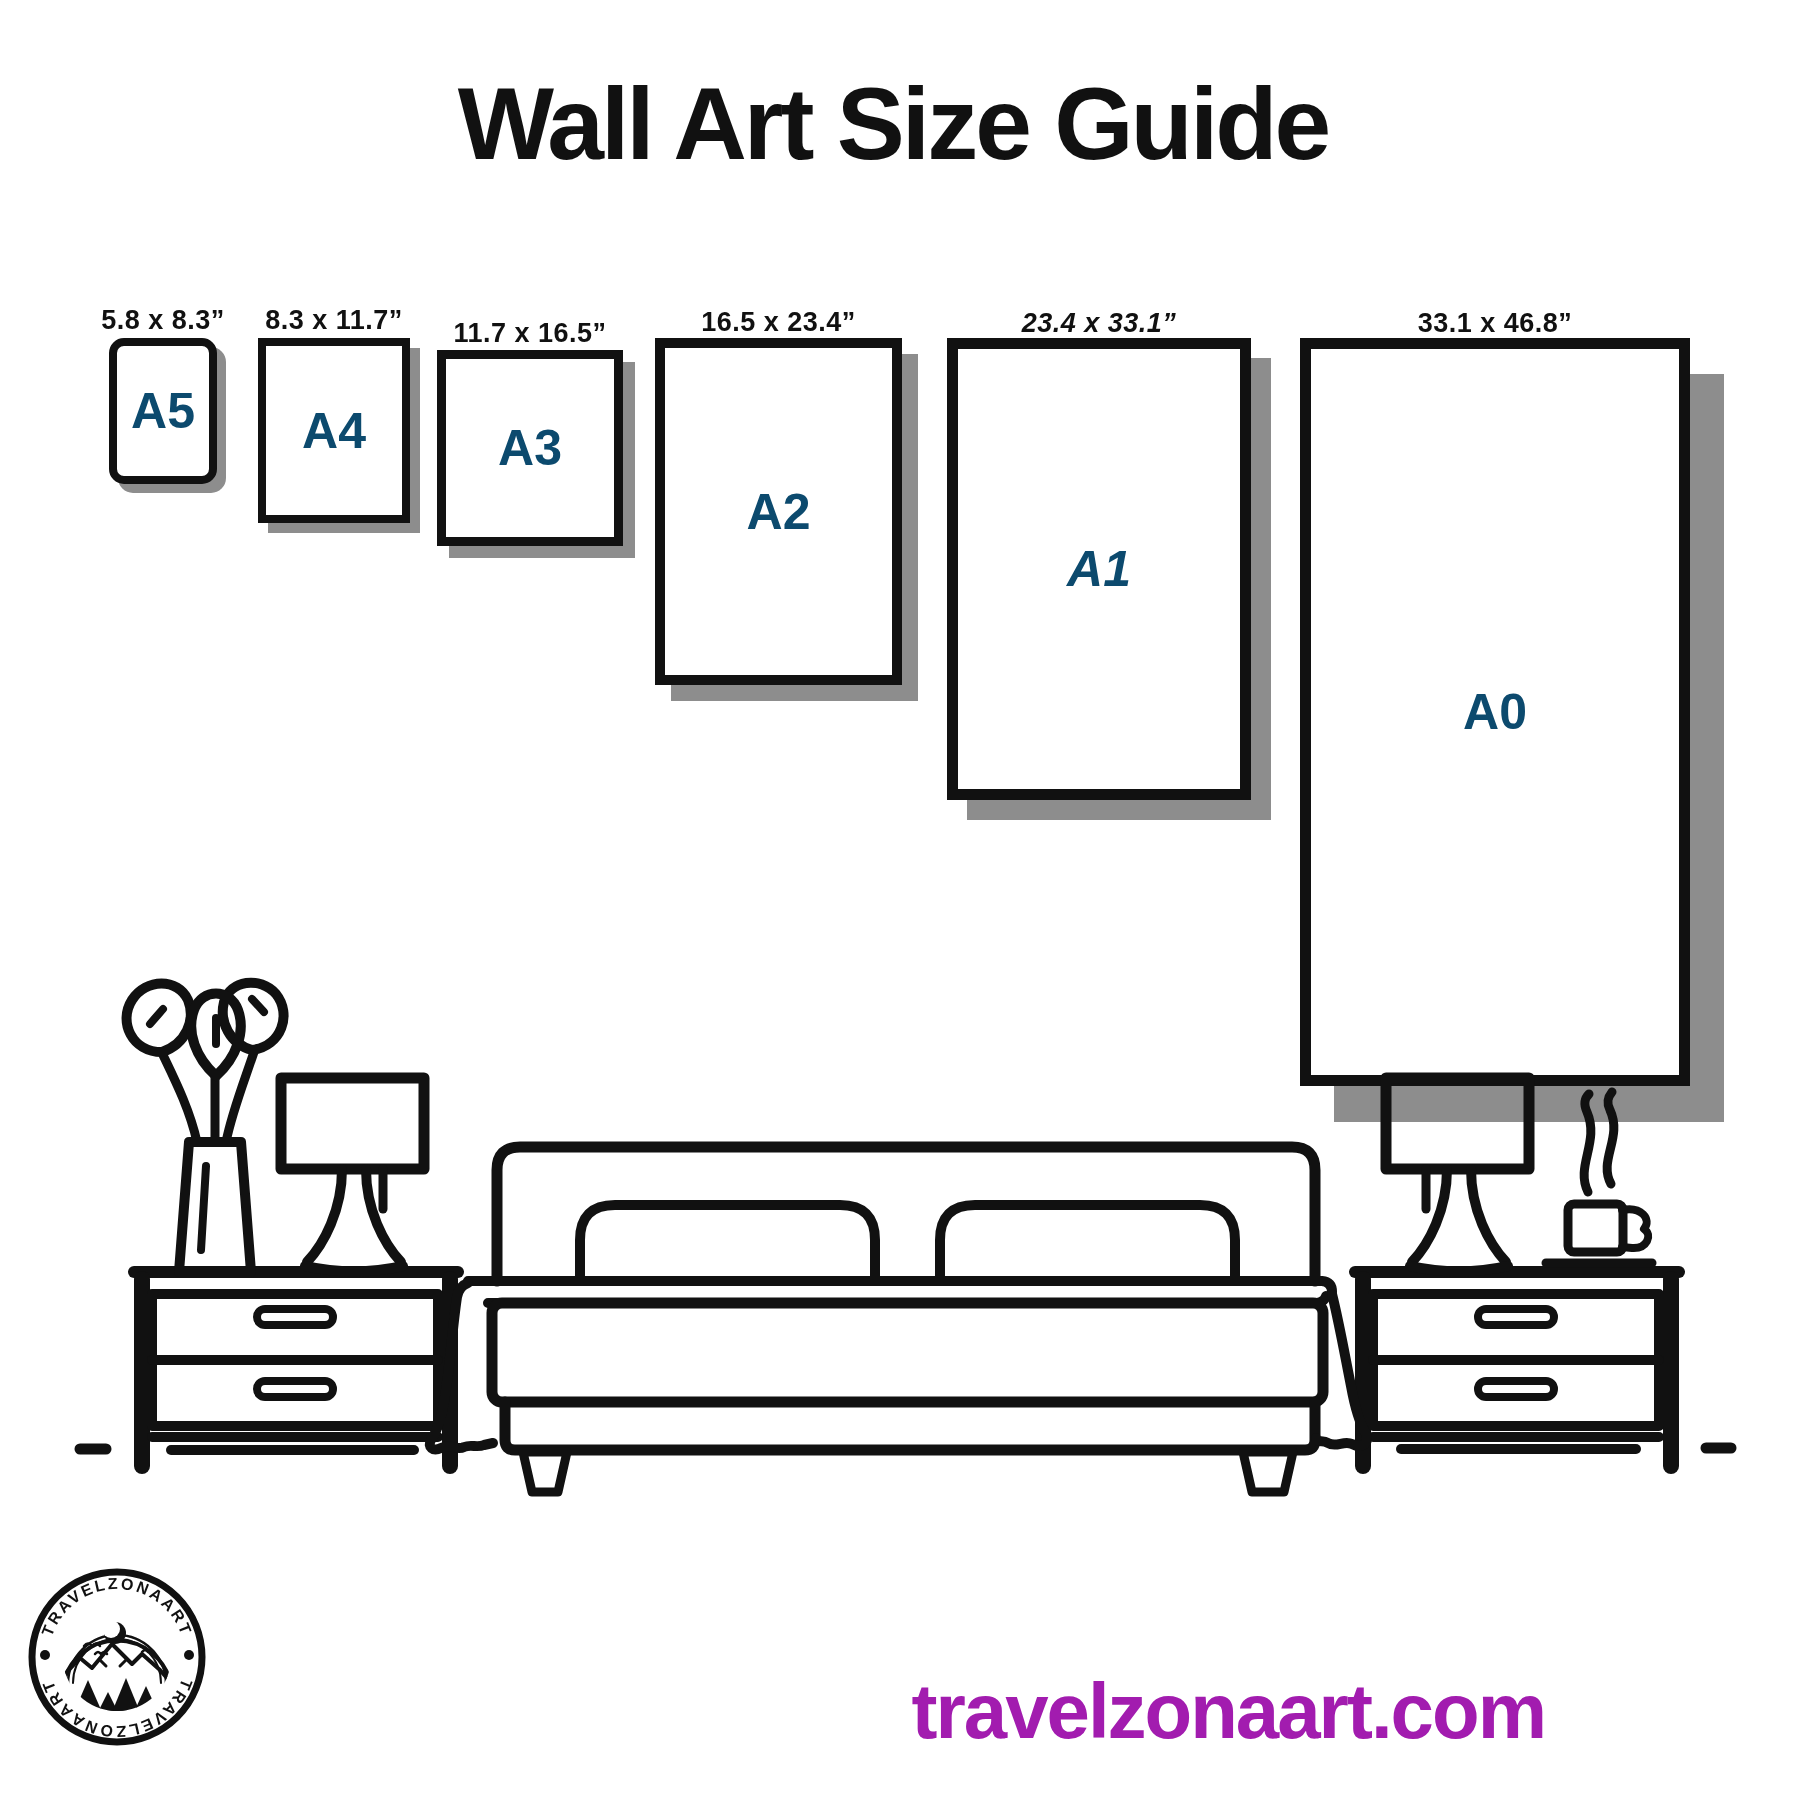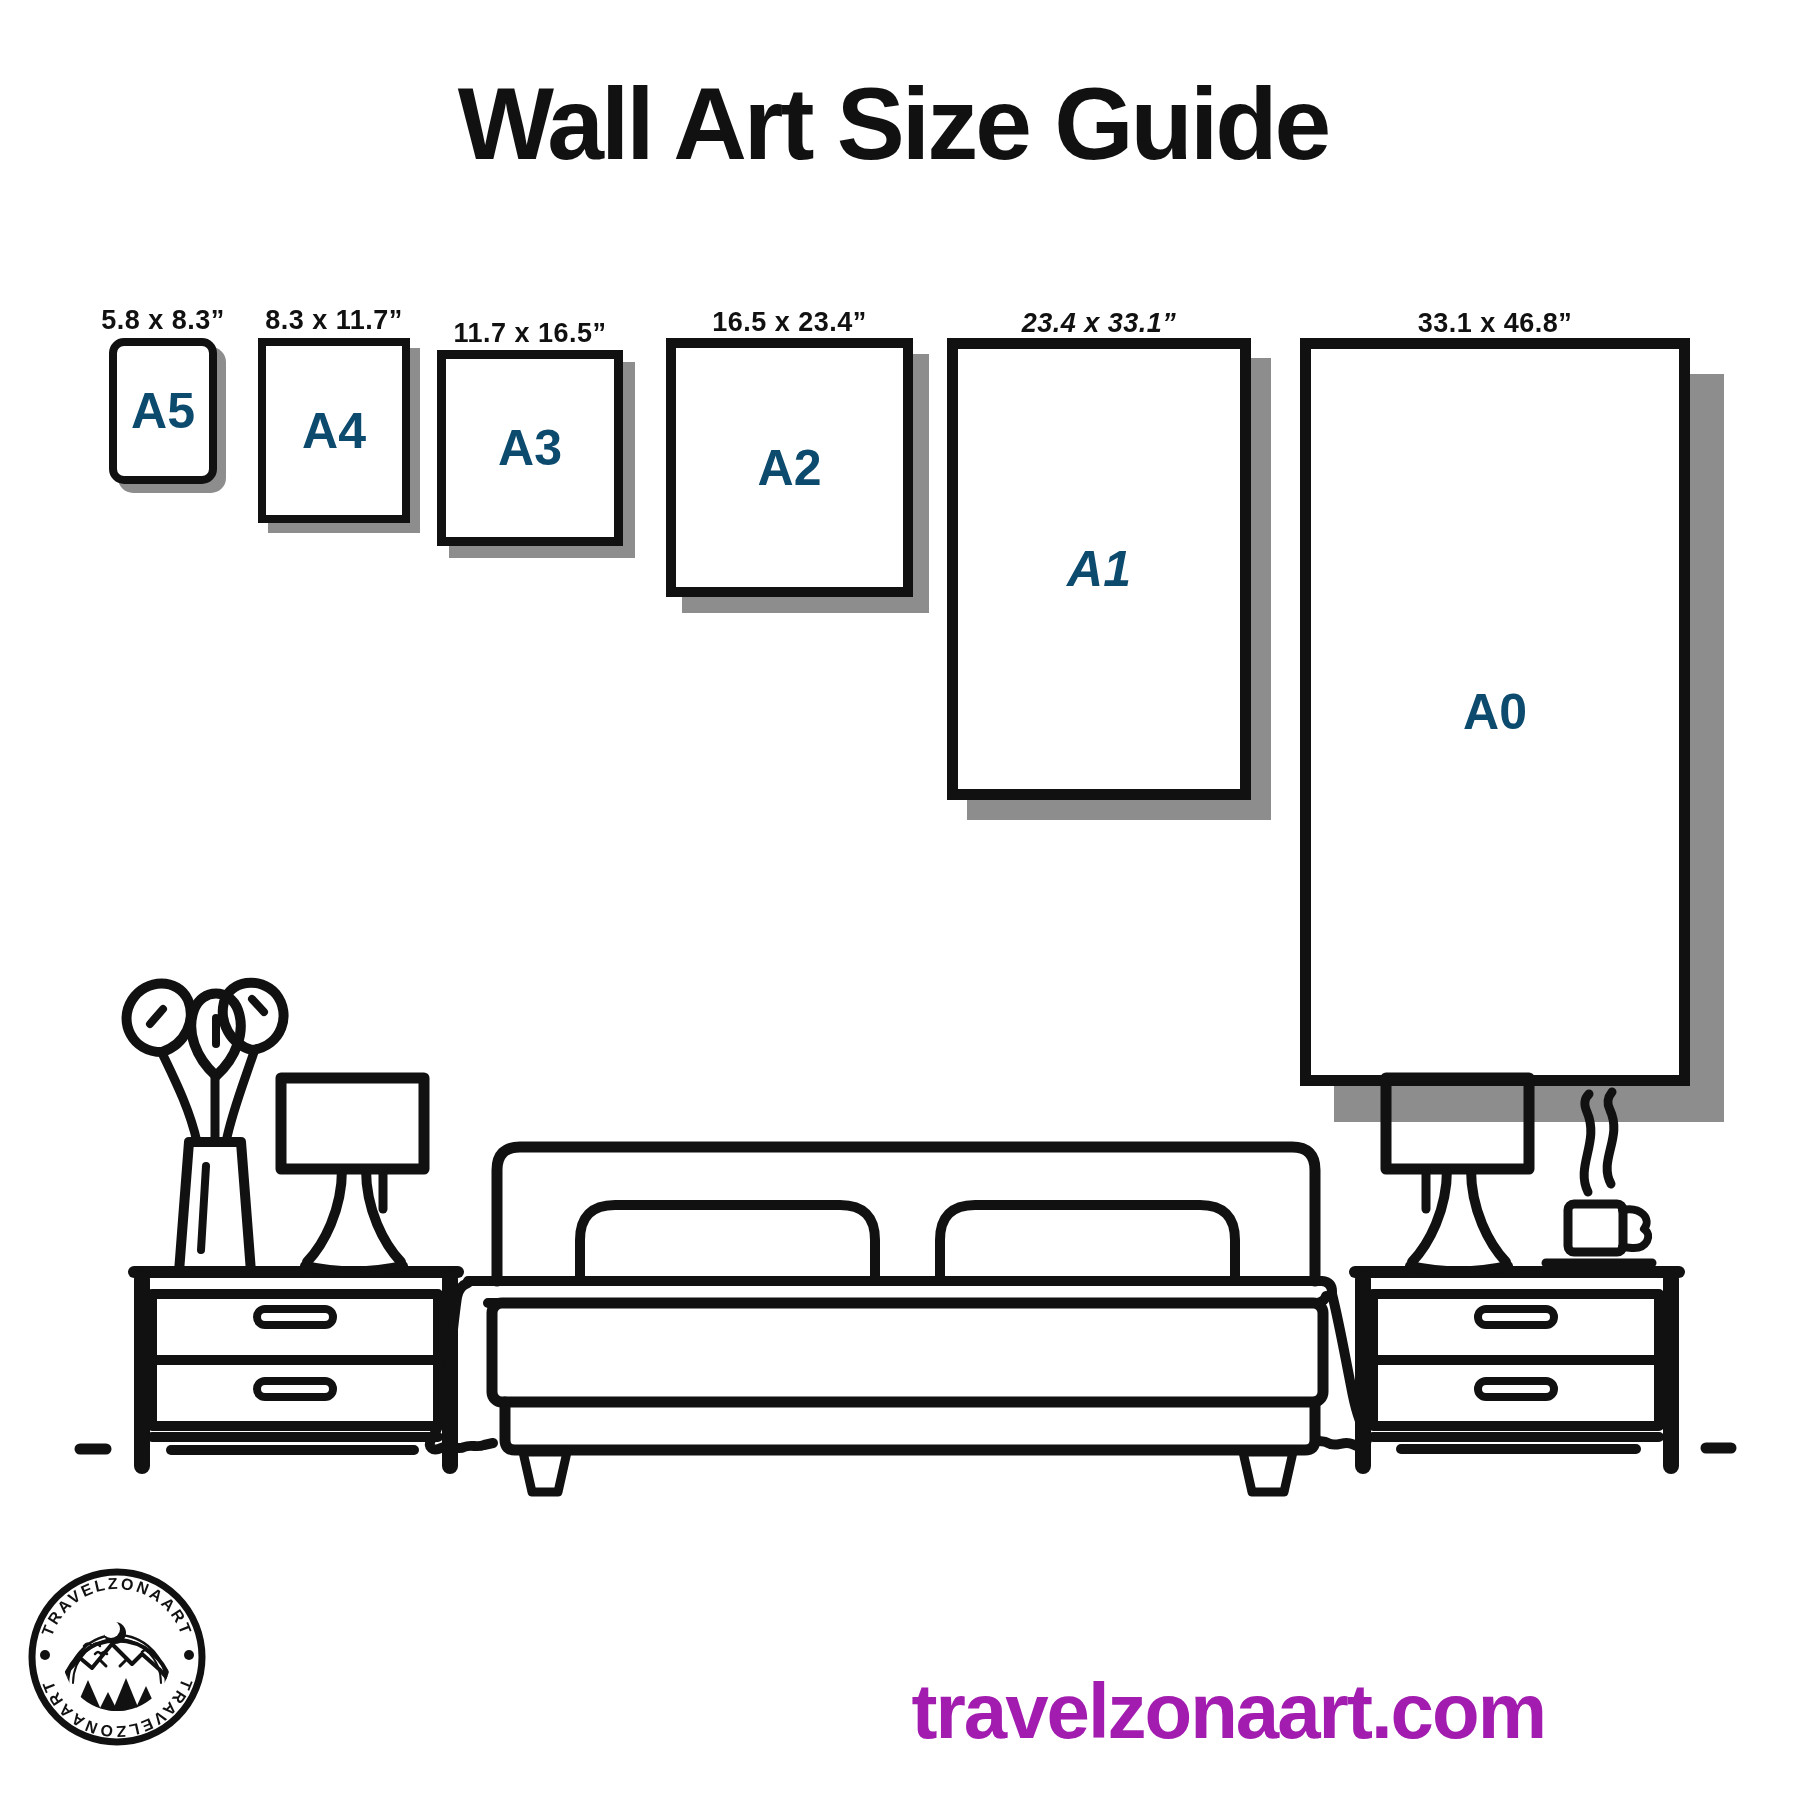--- a/index.html
+++ b/index.html
@@ -9,21 +9,21 @@
   .title{position:absolute;left:0;right:14px;top:66px;margin:0;text-align:center;
          font-size:102px;font-weight:700;letter-spacing:-3px;color:#111;}
   .frame{position:absolute;background:#fff;border:9px solid #111;box-sizing:border-box;
          display:flex;align-items:center;justify-content:center;}
   .flabel{position:absolute;left:50%;transform:translateX(-50%);bottom:100%;margin-bottom:10px;
           font-size:27px;font-weight:700;white-space:nowrap;letter-spacing:.5px;color:#111;}
   .fletter{font-size:50px;font-weight:700;color:#0c4a6e;}
   .f0{left:109px;top:338px;width:108px;height:146px;border-width:8px;box-shadow:9px 9px 0 #8d8d8d;border-radius:15px;}
   .f1{left:258px;top:338px;width:152px;height:185px;border-width:8px;box-shadow:10px 10px 0 #8d8d8d;}
   .f2{left:437px;top:350px;width:186px;height:196px;border-width:9px;box-shadow:12px 12px 0 #8d8d8d;}
-  .f3{left:655px;top:338px;width:247px;height:259px;border-width:10px;box-shadow:16px 16px 0 #8d8d8d;margin-left:11px;}
+  .f3{left:655px;top:338px;width:247px;height:347px;border-width:10px;box-shadow:16px 16px 0 #8d8d8d;}
   .f4{left:947px;top:338px;width:304px;height:462px;border-width:11px;box-shadow:20px 20px 0 #8d8d8d;font-style:italic;}
   .f5{left:1300px;top:338px;width:390px;height:748px;border-width:11px;box-shadow:34px 36px 0 #8d8d8d;justify-content:center;}
   .scene{position:absolute;left:0;top:0;width:1800px;height:1800px;}
   .website{position:absolute;top:1666px;right:255px;font-size:78px;font-weight:700;
            letter-spacing:-2px;color:#a21caf;white-space:nowrap;}
   .ln{stroke:#111;fill:none;stroke-linecap:round;stroke-linejoin:round;}
 </style>
 </head>
 <body>
 

